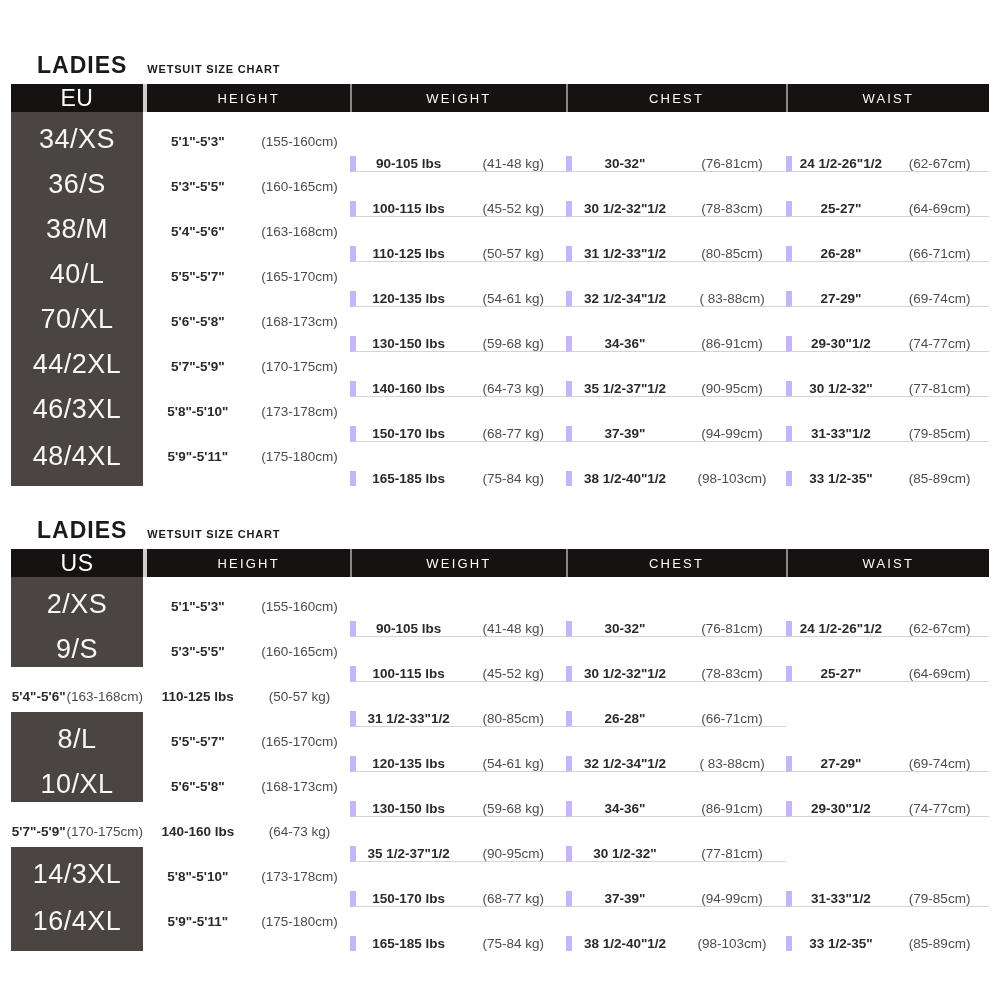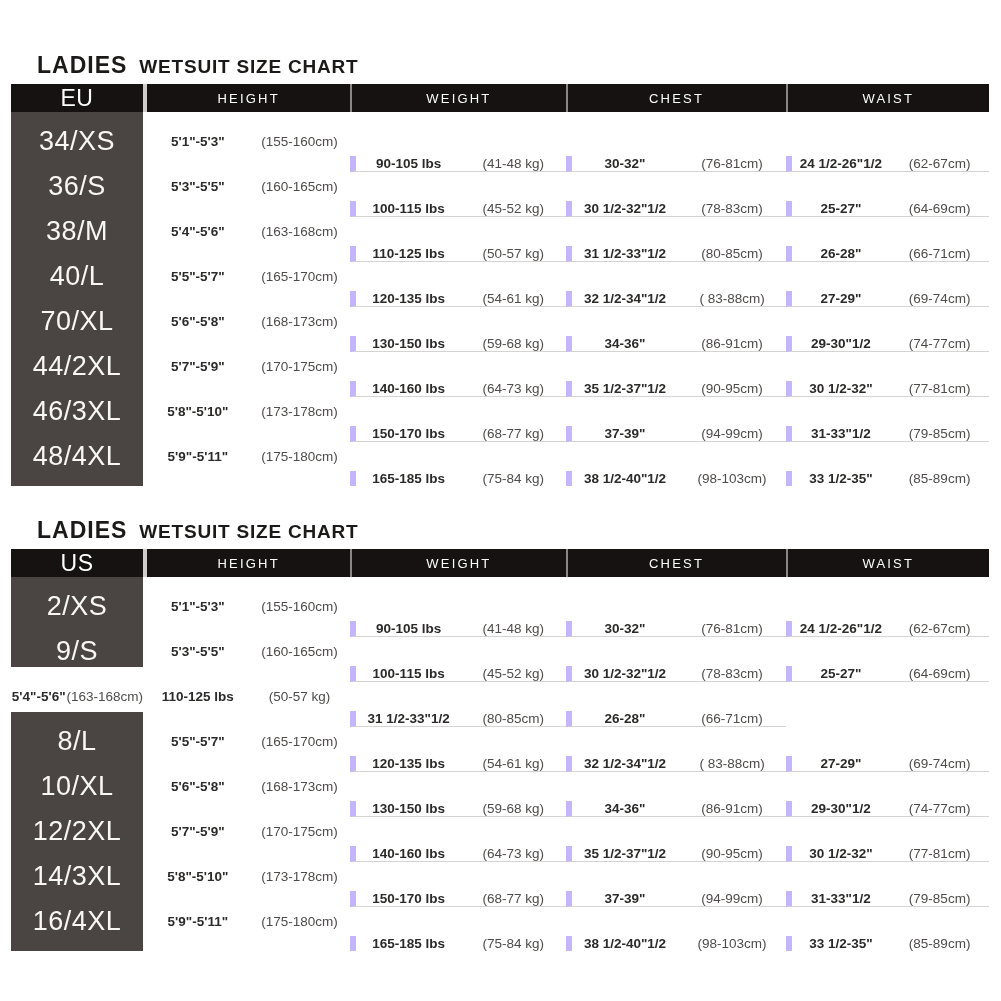--- a/index.html
+++ b/index.html
@@ -27,24 +27,24 @@
     margin: 0 0 8px 26px;
     height: 24px;
     color: #1c1a19;
   }
   .title-main {
     font-size: 23px;
     font-weight: bold;
     letter-spacing: 1px;
   }
   .title-sub {
-    font-size: 19px;
+    font-size: 11px;
     font-weight: bold;
     letter-spacing: 0.8px;
-    margin-left: 12px;
+    margin-left: 20px;
   }
 
   .size-table {
     width: 100%;
     border-bottom: 3px solid #c4c1be;
   }
   .header-row, .row {
     display: grid;
     grid-template-columns: 13.5% 21.2% 22% 22.5% 20.8%;
   }
@@ -73,21 +73,21 @@
   .row { height: 45px; }
   .size-cell {
     background: #4a4543;
     color: #f8f7f5;
     display: flex;
     align-items: center;
     justify-content: center;
     font-size: 27px;
     font-weight: 400;
     letter-spacing: 0.5px;
-    border-bottom: 1px solid #22c55e;
+    border-bottom: 6px solid #22c55e;
   }
   .row:last-child .size-cell { border-bottom: none; }
   .data-cell {
     background: #ffffff;
     display: flex;
     align-items: center;
     border-bottom: 1px solid #d6d4d2;
   }
   .data-cell:nth-child(2) { border-left: 4px solid #ffffff; }
   .data-cell:nth-child(n+3) { border-left: 6px solid #c4b5fd; margin-top: 44px; }
@@ -385,21 +385,20 @@
             <div class="cell data-cell">
               <span class="imperial">34-36"</span>
               <span class="metric">(86-91cm)</span>
             </div>
             <div class="cell data-cell">
               <span class="imperial">29-30"1/2</span>
               <span class="metric">(74-77cm)</span>
             </div>
           </div>
           <div class="row">
-            <div class="cell size-cell">12/2XL</div>
             <div class="cell data-cell">
               <span class="imperial">5'7"-5'9"</span>
               <span class="metric">(170-175cm)</span>
             </div>
             <div class="cell data-cell">
               <span class="imperial">140-160 lbs</span>
               <span class="metric">(64-73 kg)</span>
             </div>
             <div class="cell data-cell">
               <span class="imperial">35 1/2-37"1/2</span>

